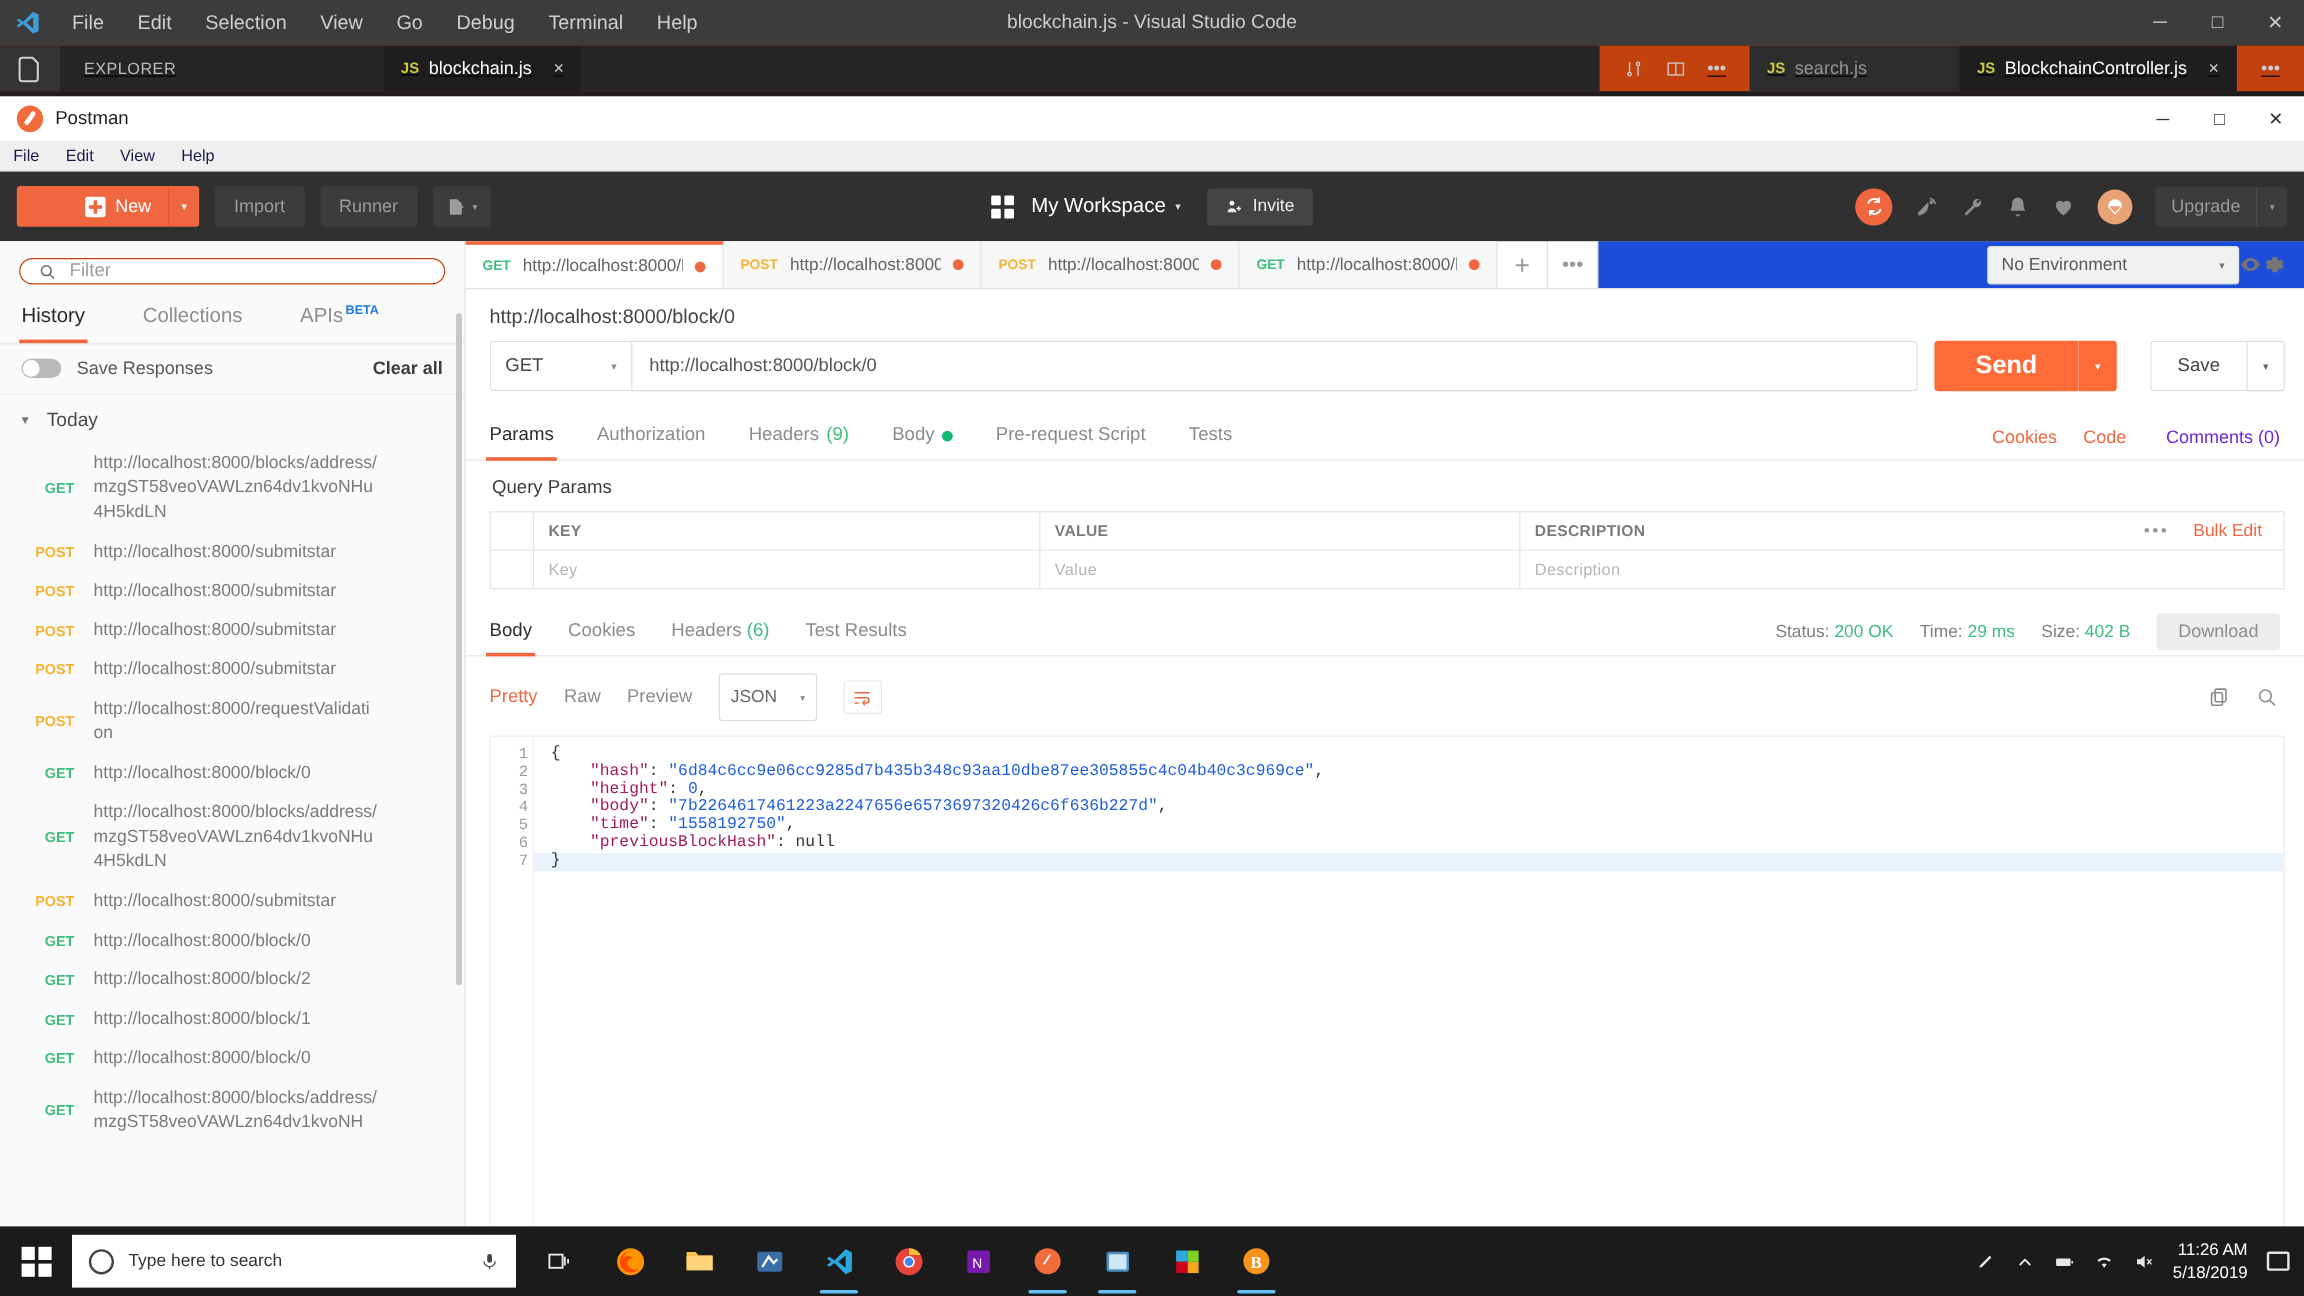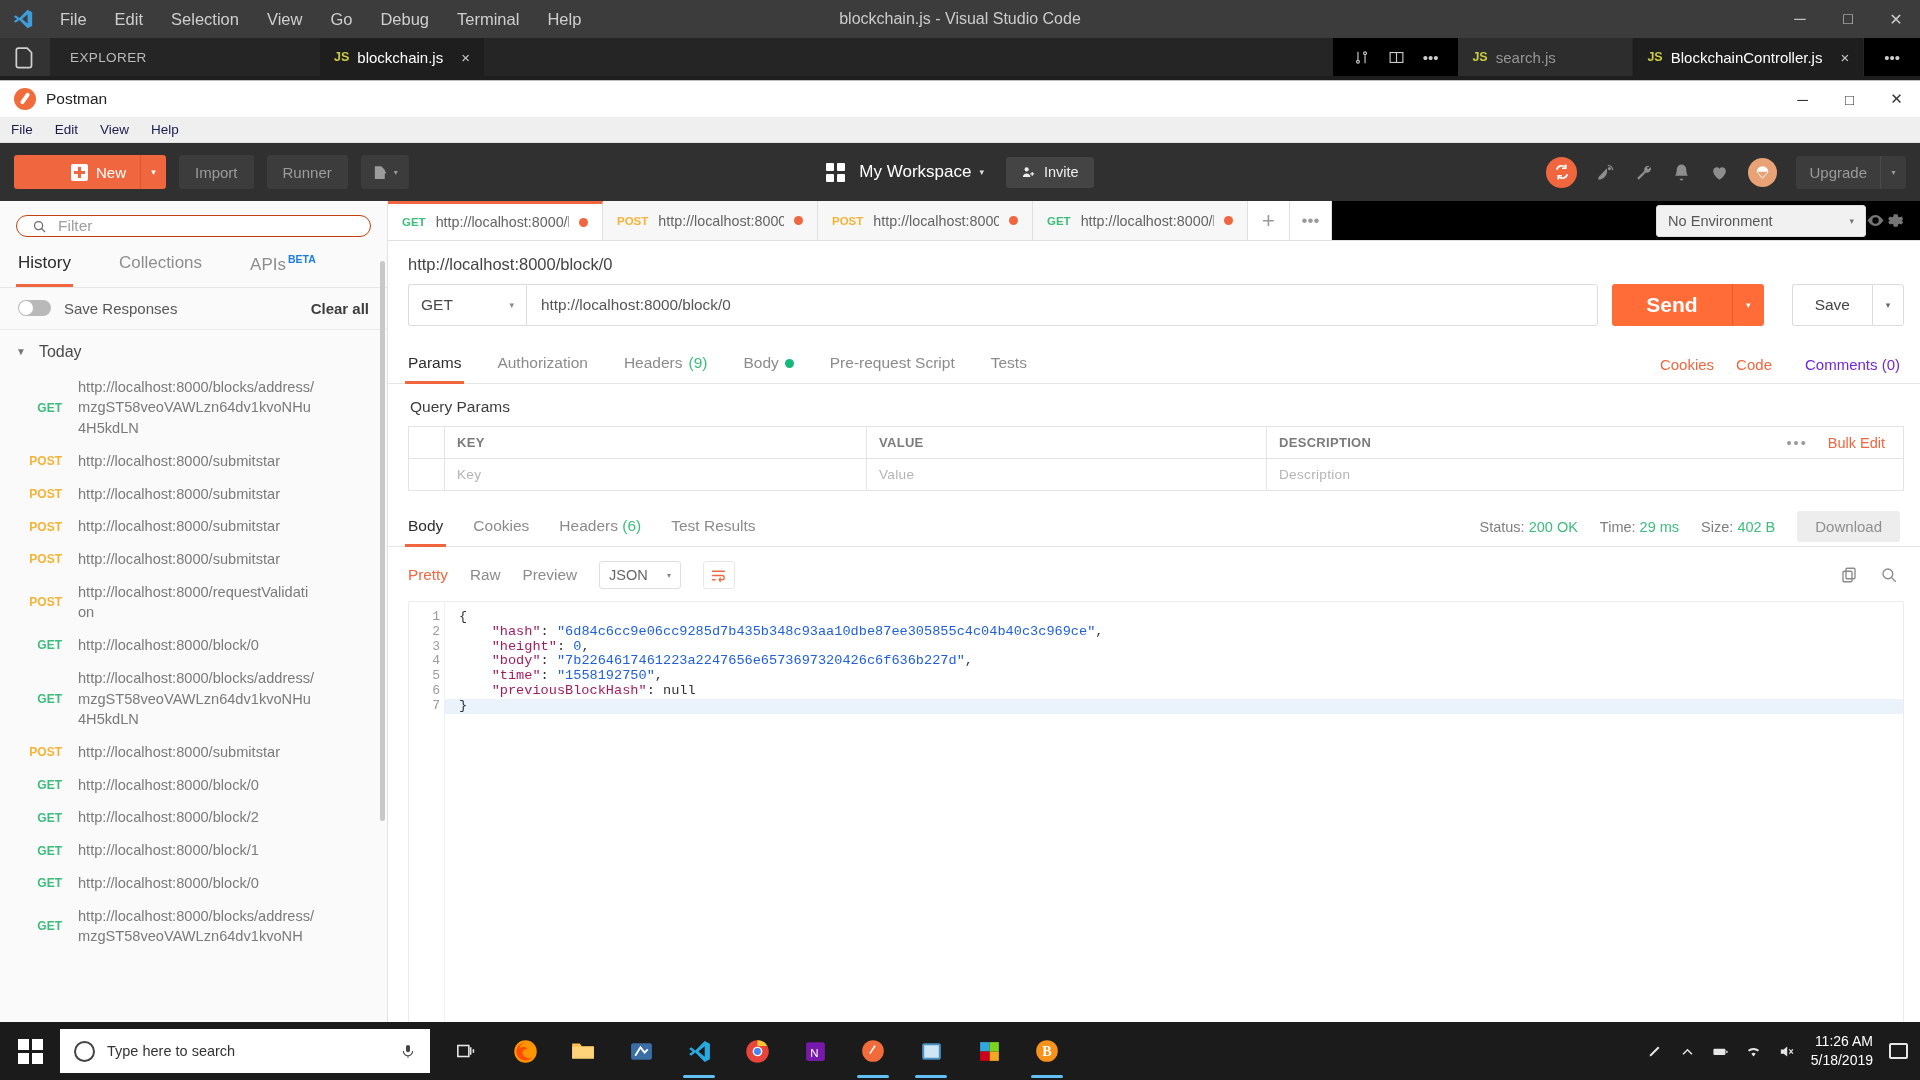--- a/index.html
+++ b/index.html
@@ -20,21 +20,21 @@
   .vs-logo svg { width: 22px; height: 22px; }
   .vs-menu { display: flex; gap: 0px; }
   .vs-menu span { padding: 0 14px; line-height: 38px; font-size: 16.5px; color: #cfcfcf; }
   .vs-title-center {
     position: absolute; left: 0; right: 0; text-align: center;
     font-size: 16px; color: #cccccc; pointer-events: none;
   }
   .vs-winbtns { position: absolute; right: 0; top: 0; height: 38px; display: flex; }
   .vs-winbtns div { width: 48px; height: 38px; display:flex; align-items:center; justify-content:center;
     color:#cccccc; font-size: 16px; }
-  .vs-tabsrow { height: 38px; background: #000000; display: flex; position: relative; }
+  .vs-tabsrow { height: 38px; background: #c2410c; display: flex; position: relative; text-decoration: underline; }
   .vs-activitybar { width: 50px; background: #333333; height: 100%; display: flex;
     justify-content: center; padding-top: 8px; }
   .vs-activitybar svg { width: 26px; height: 26px; }
   .vs-sidebar-title { width: 270px; background: #252526; color: #bbbbbb; font-size: 13.5px;
     display: flex; align-items: center; padding-left: 20px; letter-spacing: .4px; }
   .vs-tab {
     display: flex; align-items: center; gap: 8px; padding: 0 14px;
     font-size: 15px; color: #969696; background: #2d2d2d; border-right: 1px solid #252526;
     min-width: 130px;
   }
@@ -148,21 +148,21 @@
   .req-tab.active { background: #fff; border-top: 3px solid #f0663f; }
   .req-tab .m { font-size: 11.5px; font-weight: bold; }
   .req-tab .m.get { color: #3dbd7d; }
   .req-tab .m.post { color: #f5b335; }
   .req-tab .u { font-size: 14.3px; color: #636363; white-space: nowrap; overflow: hidden;
     text-overflow: clip; max-width: 143px; }
   .req-tab .dot { width: 9px; height: 9px; border-radius: 50%; background: #f0663f; flex: 0 0 auto; }
   .req-plus, .req-more { width: 42px; display: flex; align-items: center; justify-content: center;
     color: #9a9a9a; font-size: 22px; border-right: 1px solid #e0e0e0; background: #fff; }
   .req-more { font-size: 17px; }
-  .tabbar-rest { flex: 1 1 auto; background: #000000; display: flex; align-items: center;
+  .tabbar-rest { flex: 1 1 auto; background: #1d4ed8; display: flex; align-items: center;
     justify-content: flex-end; padding-right: 16px; }
   .env-select { width: 210px; height: 32px; background: #f1f1f1; border: 1px solid #dedede;
     border-radius: 3px; display: flex; align-items: center; justify-content: space-between;
     padding: 0 11px; font-size: 14.6px; color: #585858; }
   .env-select .caret { font-size: 9px; color: #7a7a7a; }
   .tabbar-rest svg { width: 19px; height: 19px; fill: #767676; }
 
   .req-url-title { padding: 14px 0 10px 20px; font-size: 16.5px; color: #444; }
   .req-row { display: flex; align-items: center; padding: 0 16px 0 20px; gap: 14px; }
   .method-select { width: 118px; height: 42px; border: 1px solid #dcdcdc; border-right: none;
@@ -222,21 +222,21 @@
     font-size: 14.5px; color: #7e7e7e; }
   .rs-meta b { color: #3dbd7d; font-weight: normal; }
   .btn-download { background: #ededed; color: #8e8e8e; border-radius: 3px; padding: 7px 18px;
     font-size: 15px; }
 
   .resp-toolbar { display: flex; align-items: center; padding: 14px 20px 12px 20px; gap: 22px;
     position: relative; }
   .pill { font-size: 15.3px; color: #8b8b8b; }
   .pill.active { color: #f0663f; }
   .lang-select { display: flex; align-items: center; justify-content: space-between; width: 82px;
-    height: 28px; border: 1px solid #dedede; border-radius: 3px; padding: 0 9px;
+    height: 40px; border: 1px solid #dedede; border-radius: 3px; padding: 0 9px;
     font-size: 14.5px; color: #666; }
   .lang-select .caret { font-size: 8px; color: #888; }
   .wrap-btn { width: 32px; height: 28px; border: 1px solid #e8e8e8; border-radius: 3px;
     display: flex; align-items: center; justify-content: center; }
   .resp-toolbar .right { position: absolute; right: 22px; display: flex; gap: 22px; }
   .resp-toolbar .right svg { width: 18px; height: 18px; fill: none; stroke: #8a8a8a; stroke-width: 1.8; }
 
   .code-area { flex: 1 1 auto; border: 1px solid #ececec; margin: 0 16px 0 20px; display: flex;
     font-family: "Liberation Mono", monospace; font-size: 13.6px; overflow: hidden; background: #fff; }
   .gutter { width: 36px; background: #fff; color: #9b9b9b; text-align: right; padding: 8px 4px 0 0;

